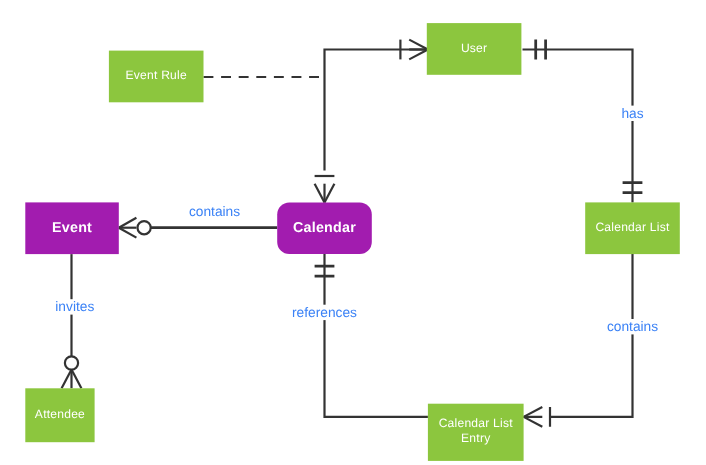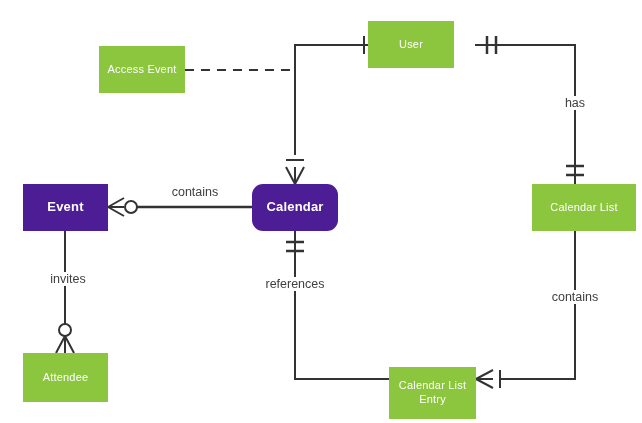--- a/index.html
+++ b/index.html
@@ -37,27 +37,27 @@
     line-height: 1.25;
     box-sizing: border-box;
     z-index: 3;
   }
   .entity-box.green {
     background: #8cc63e;
     font-weight: normal;
     font-size: 11px;
   }
   .entity-box.orange {
-    background: #4c1d95;
+    background: #a21caf;
     font-weight: bold;
     font-size: 13px;
   }
   .rel-label {
     position: absolute;
-    color: #404040;
+    color: #3b82f6;
     font-size: 12.5px;
     white-space: nowrap;
     z-index: 4;
     background: #ffffff;
     padding: 0 3px;
   }
 </style>
 </head>
 <body>
 
@@ -125,40 +125,40 @@
     <g stroke="#333333" stroke-width="2" fill="none">
       <line x1="476" y1="379" x2="493" y2="370"></line>
       <line x1="476" y1="379" x2="493" y2="379"></line>
       <line x1="476" y1="379" x2="493" y2="388"></line>
       <line x1="500" y1="370" x2="500" y2="388"></line>
     </g>
 
   </svg>
 
   <div class="entity-box green" style="left:99px; top:46px; width:86px; height:47px;">
-    <span>Access Event</span>
+    <span>Event Rule</span>
   </div>
 
-  <div class="entity-box green" style="left:368px; top:21px; width:86px; height:47px;">
+  <div class="entity-box green" style="left:388px; top:21px; width:86px; height:47px;">
     <span>User</span>
   </div>
 
-  <div class="entity-box green" style="left:532px; top:184px; width:104px; height:47px;">
+  <div class="entity-box green" style="left:532px; top:184px; width:86px; height:47px;">
     <span>Calendar List</span>
   </div>
 
   <div class="entity-box orange" style="left:23px; top:184px; width:85px; height:47px;">
     <span>Event</span>
   </div>
 
   <div class="entity-box orange" style="left:252px; top:184px; width:86px; height:47px;border-radius:11px;">
     <span>Calendar</span>
   </div>
 
-  <div class="entity-box green" style="left:23px; top:353px; width:85px; height:49px;">
+  <div class="entity-box green" style="left:23px; top:353px; width:63px; height:49px;">
     <span>Attendee</span>
   </div>
 
   <div class="entity-box green" style="left:389px; top:367px; width:87px; height:52px;">
     <span>Calendar List Entry</span>
   </div>
 
 
   <div class="rel-label" style="left:195px; top:192px; transform:translate(-50%,-50%);">
     <span>contains</span>

